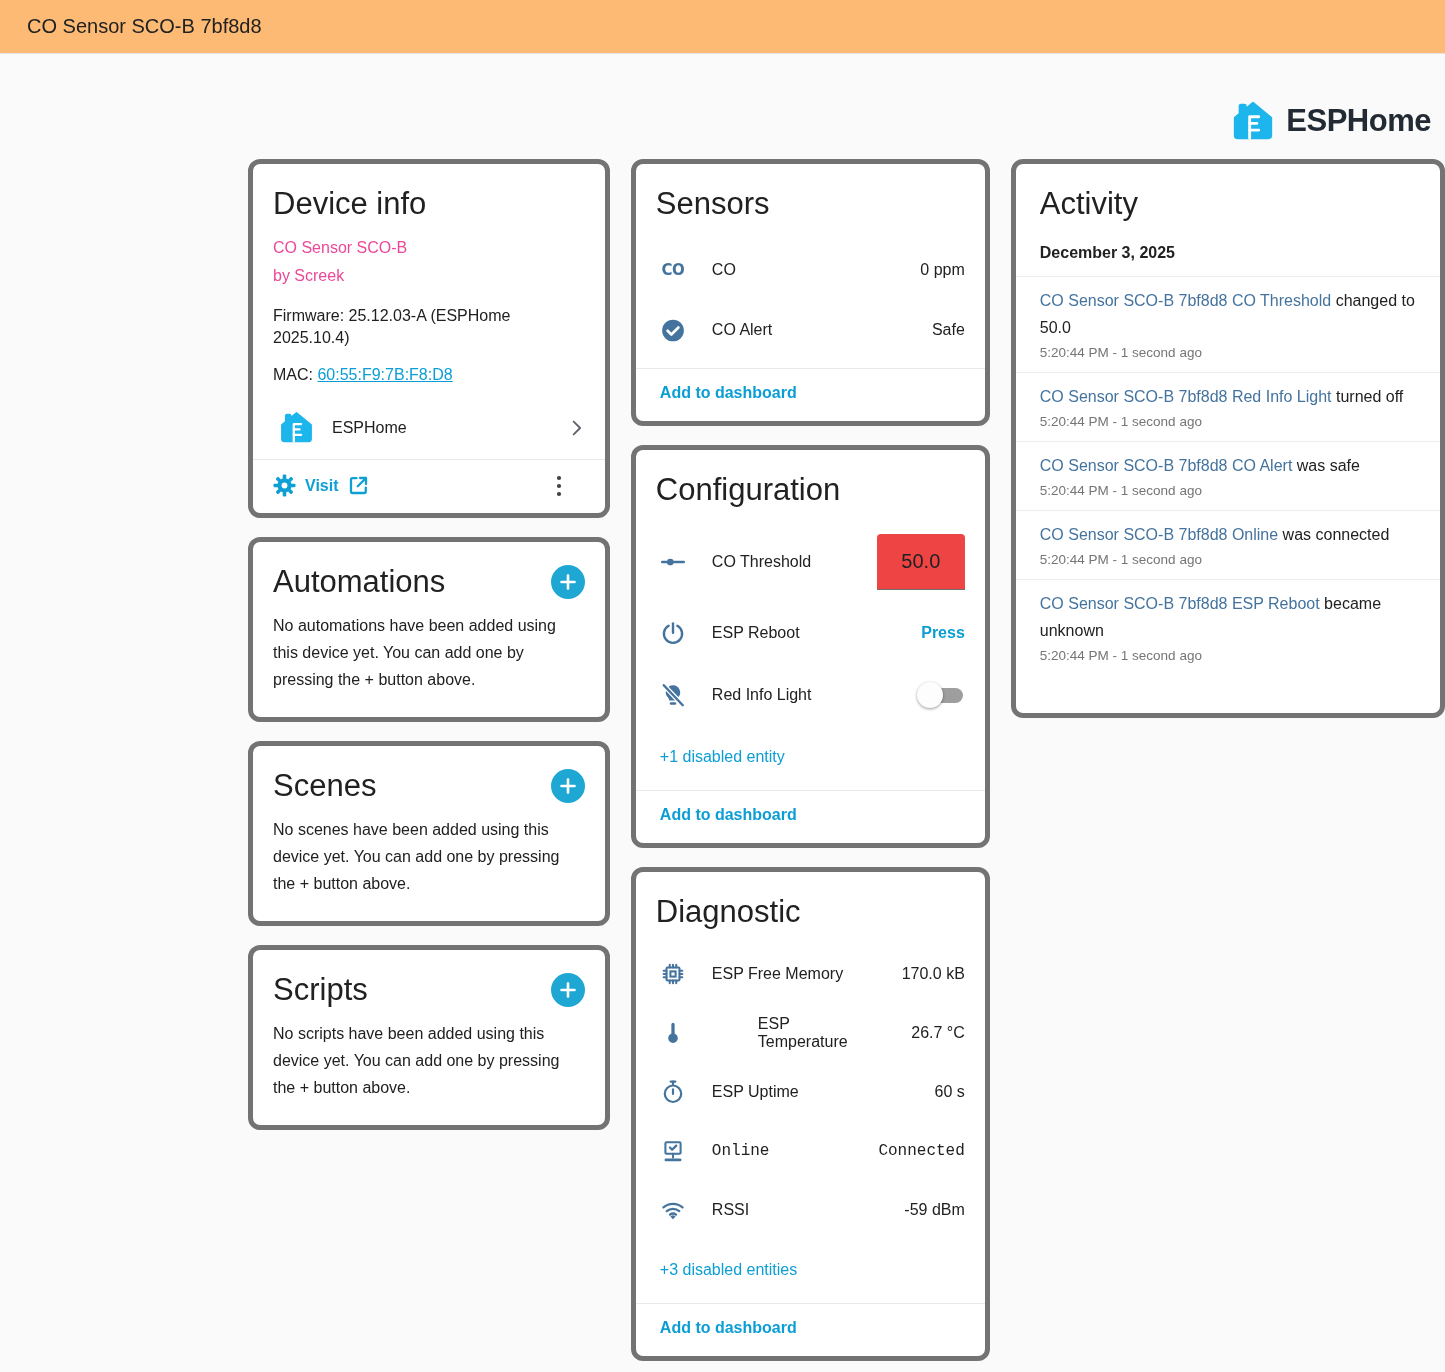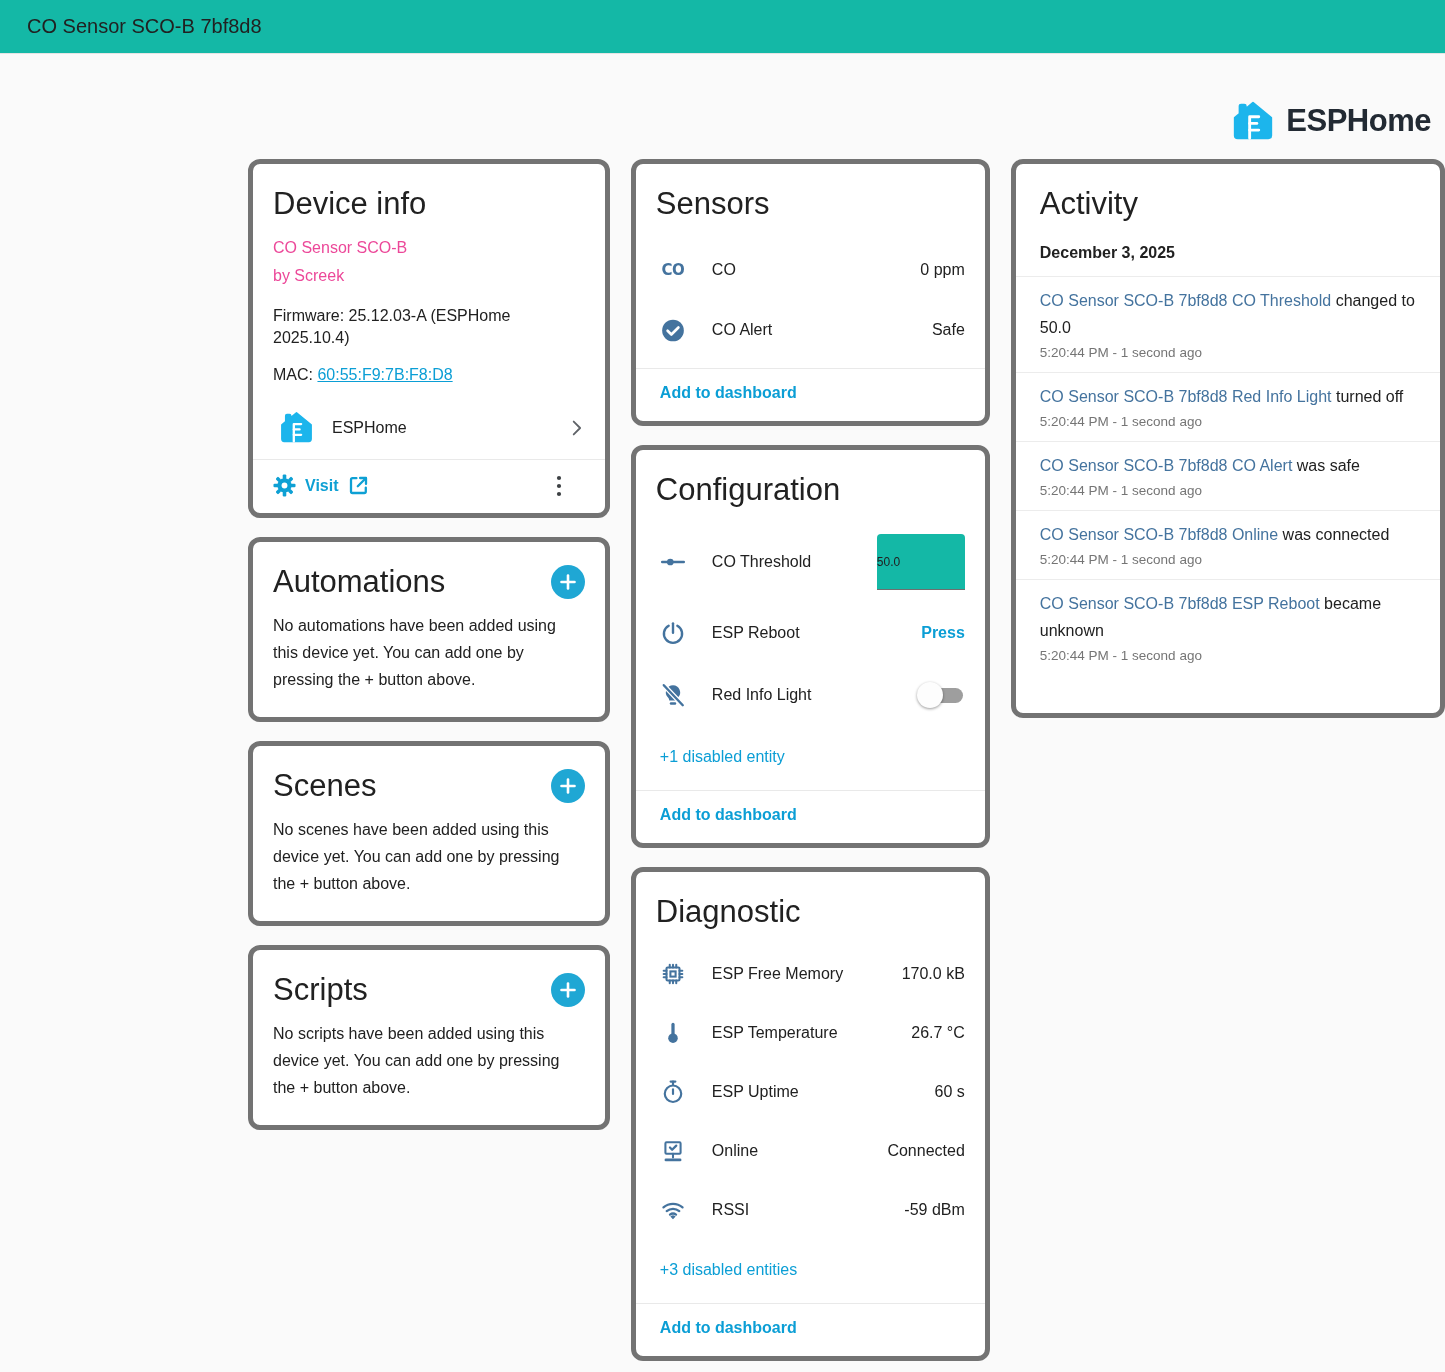--- a/index.html
+++ b/index.html
@@ -7,21 +7,21 @@
   body {
     height:1372px;
     background:#fafafa;
     font-family:"Liberation Sans", sans-serif;
     color:#212121;
     position:relative;
     overflow:hidden;
   }
   
   .topbar {
-    height:54px; background:#14b8a6; border-bottom:1px solid #e4e4e4;
+    height:54px; background:#fdba74; border-bottom:1px solid #e4e4e4;
     display:flex; align-items:center; padding-left:27px;
   }
   .topbar-title { font-size:20px; color:#212121; font-weight:400; }
 
   
   .brand { position:absolute; top:98px; right:14px; display:flex; align-items:center; gap:10px; }
   .brand-text { font-size:31px; font-weight:700; color:#222a33; letter-spacing:-0.5px; }
 
   
   .content { margin-left:248px; margin-top:105px; display:flex; gap:21px; align-items:flex-start; }
@@ -62,22 +62,22 @@
   .co-glyph { font-size:15px; font-weight:800; letter-spacing:-0.5px; color:#44739e; font-family:"DejaVu Sans", sans-serif; }
   .row-label { flex:1; font-size:16px; color:#212121; }
   .row-value { font-size:16px; color:#212121; text-align:right; }
   .card-footer { border-top:1px solid #e9e9e9; padding:15px 24px 19px 24px; }
   .footer-link { color:#0b9ed5; font-size:16px; font-weight:700; text-decoration:none; cursor:pointer; }
   .disabled-link { display:block; padding:14px 24px 24px 24px; color:#0b9ed5; font-size:16px; text-decoration:none; cursor:pointer; }
 
   
   .row-tall { min-height:80px; }
   .threshold-input {
-    width:88px; height:56px; background:#14b8a6; border:none; border-bottom:1px solid #6f6f6f;
-    border-radius:4px 4px 0 0; text-align:left; font-size:12px; color:#212121;
+    width:88px; height:56px; background:#ef4444; border:none; border-bottom:1px solid #6f6f6f;
+    border-radius:4px 4px 0 0; text-align:center; font-size:20px; color:#212121;
     font-family:"Liberation Sans", sans-serif;
   }
   .press-link { color:#0b9ed5; font-size:16px; font-weight:700; text-decoration:none; cursor:pointer; }
   .switch { position:relative; width:48px; height:28px; cursor:pointer; flex:none; }
   .switch .track { position:absolute; left:6px; top:7px; width:40px; height:15px; border-radius:8px; background:#9e9e9e; }
   .switch .thumb { position:absolute; left:0; top:1px; width:26px; height:26px; border-radius:50%; background:#fdfdfd;
     box-shadow:0 1px 3px rgba(0,0,0,0.4); }
 
   
   .activity-card { height:559px; }
@@ -317,21 +317,21 @@
                   <path d="M6 15 H3.4"></path>
                 <path d="M20.6 9 H18"></path>
                   <path d="M20.6 12 H18"></path>
                   <path d="M20.6 15 H18"></path>
               </g>
             </svg>
           </span>
           <span class="row-label">ESP Free Memory</span>
           <span class="row-value">170.0 kB</span>
         </div>
-        <div class="entity-row" style="min-height:59px;">
+        <div class="entity-row" style="min-height:59px;gap:46px;">
           <span class="row-icon">
             <svg width="26" height="26" viewBox="0 0 24 24" fill="#44739e">
               <rect x="10.5" y="2.6" width="3" height="12" rx="1.5"></rect>
               <circle cx="12" cy="16.8" r="4.4"></circle>
             </svg>
           </span>
           <span class="row-label">ESP Temperature</span>
           <span class="row-value">26.7 °C</span>
         </div>
         <div class="entity-row" style="min-height:59px;">
@@ -339,21 +339,21 @@
             <svg width="26" height="26" viewBox="0 0 24 24" fill="none" stroke="#44739e" stroke-width="2" stroke-linecap="round">
               <circle cx="12" cy="13.6" r="7.6"></circle>
               <path d="M12 9.6 V13.8"></path>
               <path d="M9.8 2.4 H14.2"></path>
               <path d="M12 2.4 V5"></path>
             </svg>
           </span>
           <span class="row-label">ESP Uptime</span>
           <span class="row-value">60 s</span>
         </div>
-        <div class="entity-row" style="min-height:59px;">
+        <div class="entity-row" style="min-height:59px;font-family:Liberation Mono, monospace;">
           <span class="row-icon">
             <svg width="26" height="26" viewBox="0 0 24 24" fill="none" stroke="#44739e" stroke-width="1.9" stroke-linejoin="round">
               <rect x="5" y="4" width="14" height="10.5" rx="1"></rect>
               <path d="M9.2 8.8 L11.2 10.8 L15 7" stroke-width="2.1" stroke-linecap="round"></path>
               <path d="M12 14.5 V18" stroke-linecap="round"></path>
               <path d="M5.4 20.2 H18.6" stroke-width="2.4" stroke-linecap="round"></path>
             </svg>
           </span>
           <span class="row-label">Online</span>
           <span class="row-value">Connected</span>

